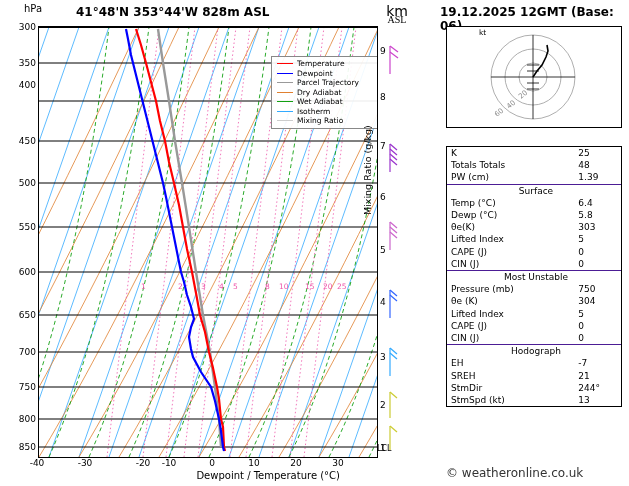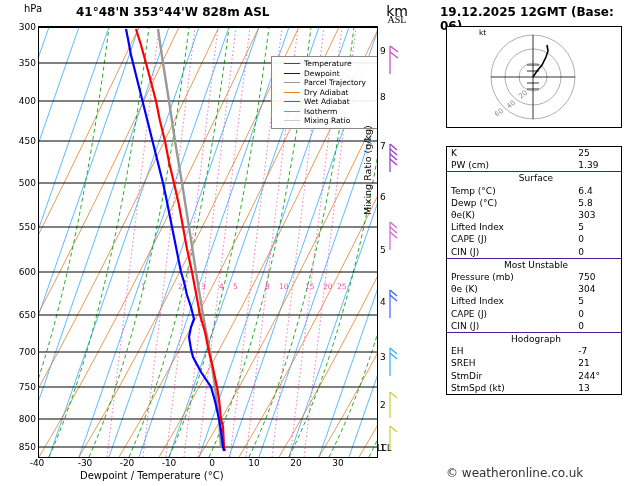--- a/index.html
+++ b/index.html
@@ -37,29 +37,29 @@
   }
   
   .kmlabel{
     position:absolute;left:380px;width:16px;text-align:left;font-size:9px;
   }
   
   .tlabel{
     position:absolute;top:458px;font-size:9px;text-align:center;width:26px;
   }
   #xaxis-title{
-    position:absolute;left:80px;top:470px;font-size:10px;width:260px;text-align:left;
+    position:absolute;left:80px;top:470px;font-size:10px;width:260px;text-align:right;
   }
 
   
   #legend{
     position:absolute;left:232px;top:29px;width:120px;
     background:rgba(255,255,255,0.92);
     border:1px solid #888;
-    padding:2px 12px;
+    padding:2px 5px;
     font-size:7.5px;
     line-height:9.5px;
     text-align:center;
   }
   #legend .row{display:flex;align-items:center;height:9.5px;}
   #legend .swatch{width:16px;height:0;border-top-width:1.5px;border-top-style:solid;margin-right:4px;}
 
   
   #mixratio-title{
     position:absolute;left:362px;top:215px;
@@ -237,21 +237,21 @@
       </div>
     <div class="row">
         <span class="swatch" style="border-top-color:#cccccc"></span>
         <span>Mixing Ratio</span>
       </div>
   </div>
 </div>
 
 <div class="plabel abs" style="top:22px">300</div>
 <div class="plabel abs" style="top:58px">350</div>
-<div class="plabel abs" style="top:96px">400</div>
+<div class="plabel abs" style="top:80px">400</div>
 <div class="plabel abs" style="top:136px">450</div>
 <div class="plabel abs" style="top:178px">500</div>
 <div class="plabel abs" style="top:222px">550</div>
 <div class="plabel abs" style="top:267px">600</div>
 <div class="plabel abs" style="top:310px">650</div>
 <div class="plabel abs" style="top:347px">700</div>
 <div class="plabel abs" style="top:382px">750</div>
 <div class="plabel abs" style="top:414px">800</div>
 <div class="plabel abs" style="top:442px">850</div>
 
@@ -306,21 +306,21 @@
       </g>
     </g>
   </svg>
 </div>
 
 <div class="abs" id="mixratio-title">Mixing Ratio (g/kg)</div>
 <div class="abs" id="lcl-label">LCL</div>
 
 <div class="tlabel abs" style="left:24px">-40</div>
 <div class="tlabel abs" style="left:72px">-30</div>
-<div class="tlabel abs" style="left:114px">-20</div>
+<div class="tlabel abs" style="left:130px">-20</div>
 <div class="tlabel abs" style="left:156px">-10</div>
 <div class="tlabel abs" style="left:199px">0</div>
 <div class="tlabel abs" style="left:241px">10</div>
 <div class="tlabel abs" style="left:283px">20</div>
 <div class="tlabel abs" style="left:325px">30</div>
 <div class="abs" id="xaxis-title">Dewpoint / Temperature (°C)</div>
 
 <div class="abs" id="hodo">
   <div class="abs" id="kt-label">kt</div>
   <svg width="172" height="98" viewBox="0 0 172 98" xmlns="http://www.w3.org/2000/svg">
@@ -349,20 +349,24 @@
 </div>
 
 <div class="abs" id="indices">
   <table>
     <tbody>
       <tr>
           <td>K</td>
           <td class="val">25</td>
         </tr>
       <tr>
+          <td>Totals Totals</td>
+          <td class="val">48</td>
+        </tr>
+      <tr>
           <td>PW (cm)</td>
           <td class="val">1.39</td>
         </tr>
 
       <tr>
           <td class="sechead secdiv" colspan="2">Surface</td>
         </tr>
       <tr>
           <td>Temp (°C)</td>
           <td class="val">6.4</td>

